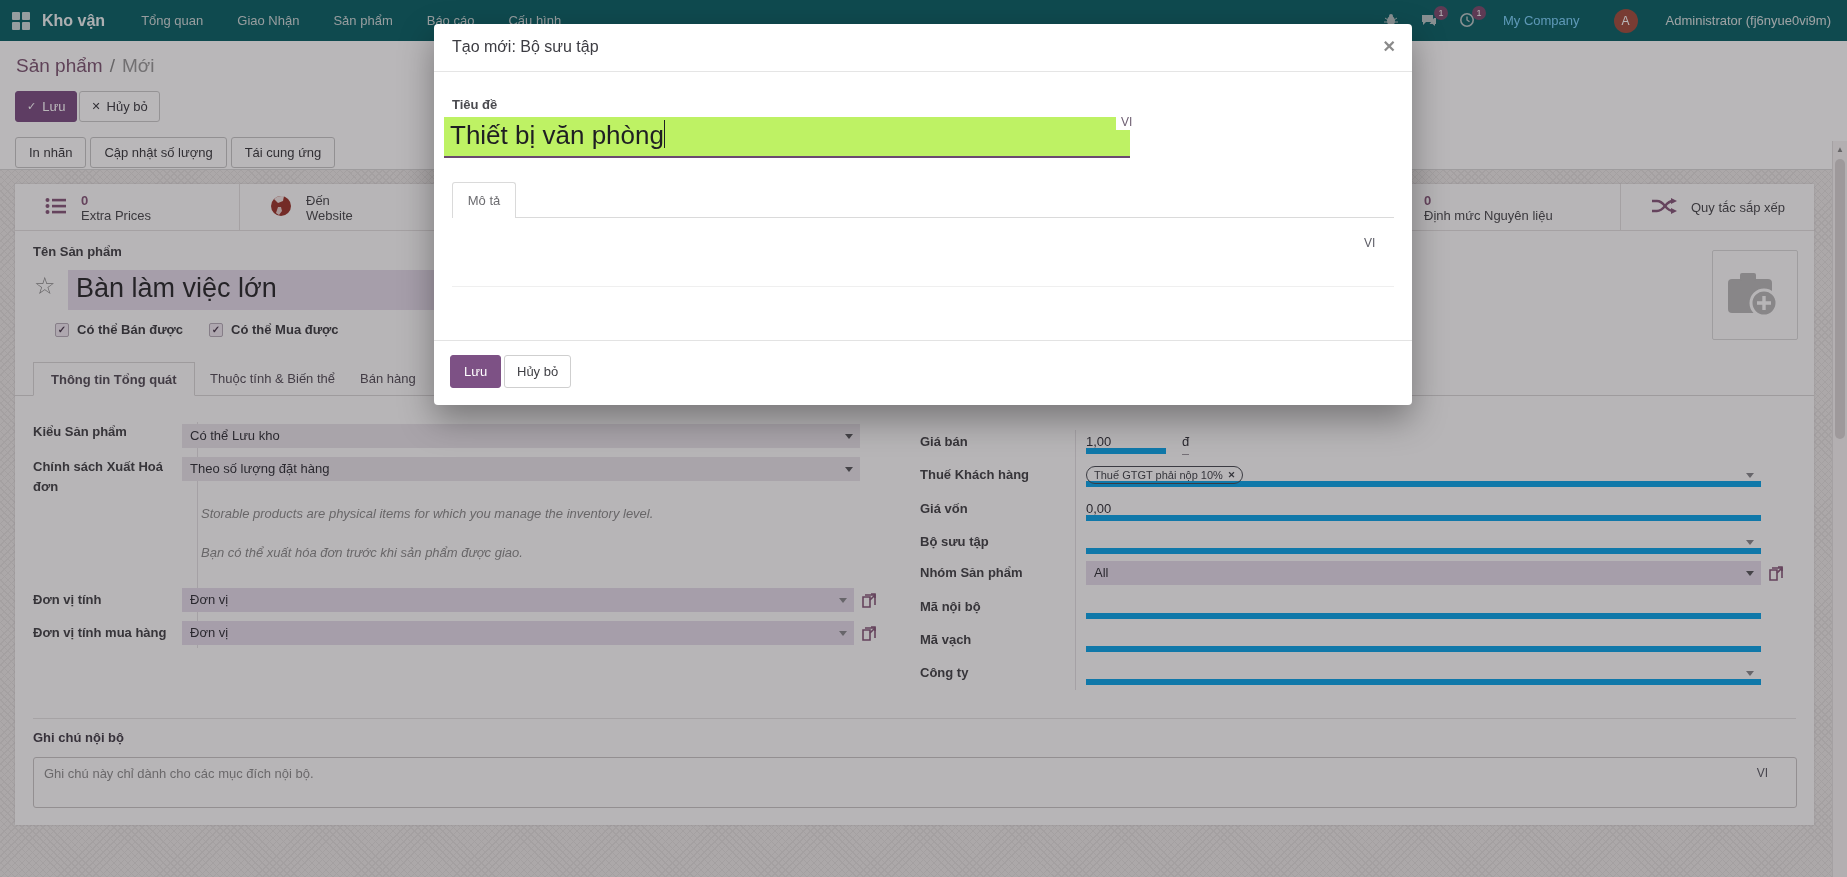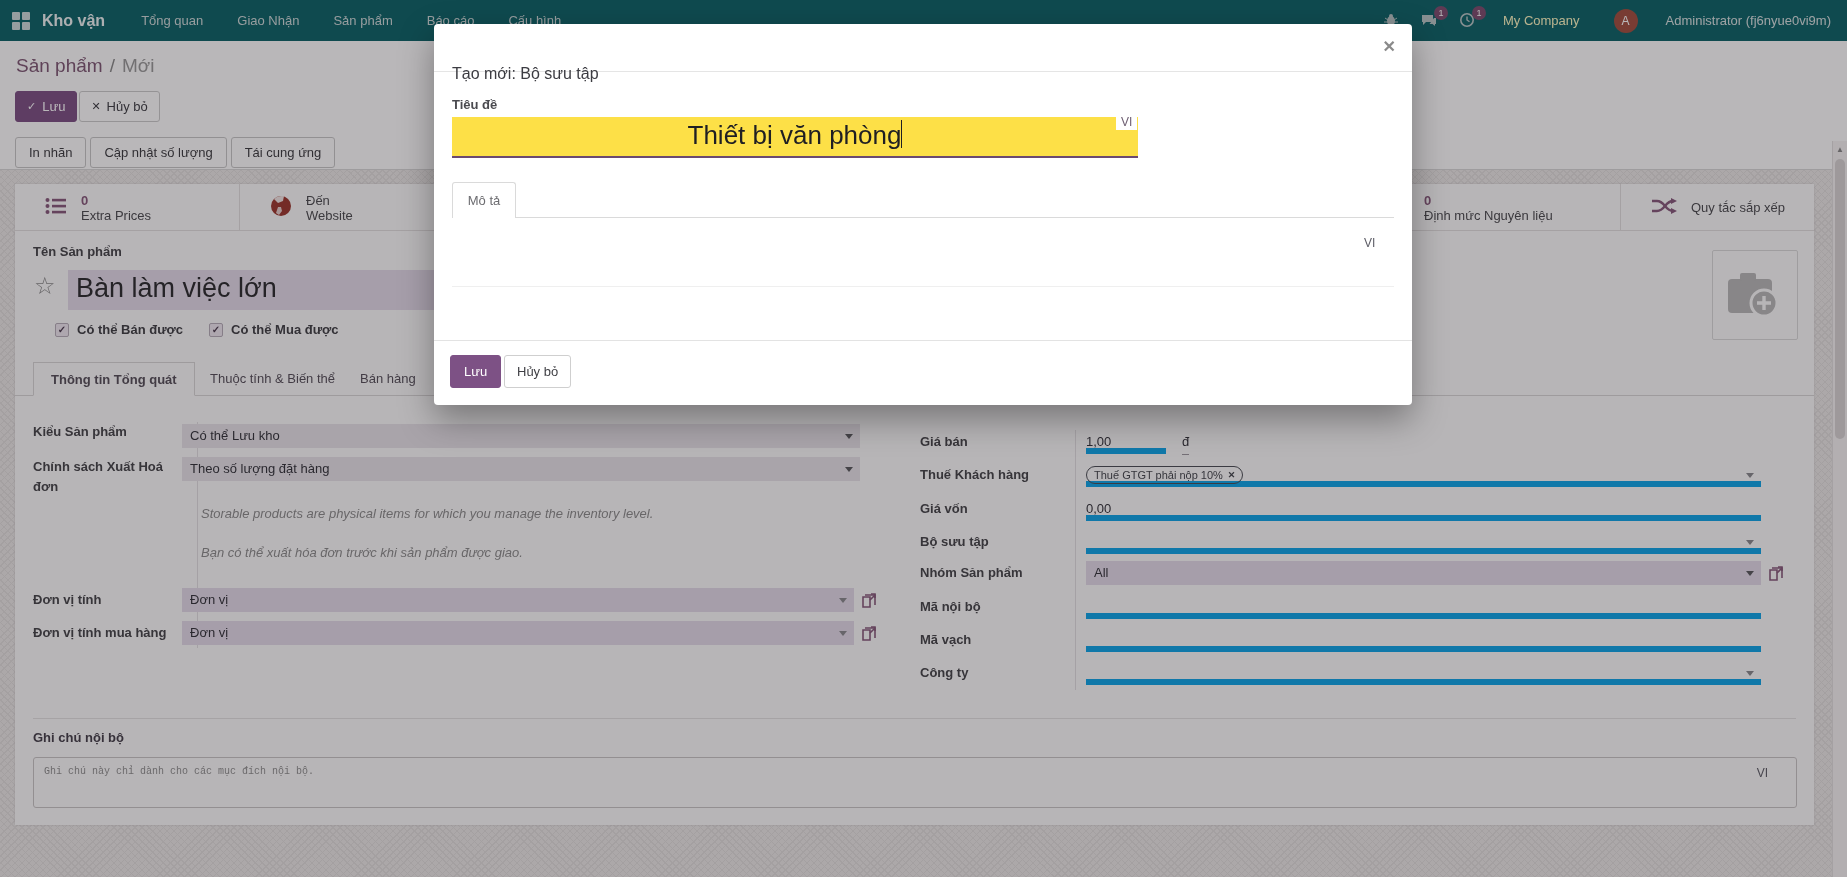--- a/index.html
+++ b/index.html
@@ -12,21 +12,21 @@
     background:#0c6468; display:flex; align-items:center; padding:0 16px 0 12px; z-index:5; }
   .grid-icon { width:18px; height:18px; display:grid; grid-template-columns:8px 8px; grid-gap:2px; margin-right:12px; }
   .grid-icon span { width:8px; height:8px; background:#cfdbdb; border-radius:1px; }
   .app-name { color:#eef4f4; font-size:16px; font-weight:700; margin-right:36px; }
   .menu-item { color:#cfdada; font-size:13px; margin-right:34px; cursor:pointer; white-space:nowrap; }
   .topbar-right { margin-left:auto; display:flex; align-items:center; gap:20px; }
   .tb-ico { position:relative; width:18px; height:18px; color:#b9c7c7; }
   .tb-ico svg { width:16px; height:16px; display:block; }
   .badge { position:absolute; top:-6px; right:-9px; min-width:14px; height:14px; border-radius:8px;
     background:#7d4d6f; color:#fff; font-size:9px; line-height:14px; text-align:center; padding:0 3px; }
-  .company { color:#fef9c3; font-size:13px; margin:0 14px 0 6px; }
+  .company { color:#7dd3fc; font-size:13px; margin:0 14px 0 6px; }
   .avatar { width:24px; height:24px; border-radius:50%; background:#a3503f; color:#fff;
     font-size:12px; line-height:24px; text-align:center; }
   .username { color:#d9e2e2; font-size:13px; margin-left:8px; }
 
   
   .cpanel { position:absolute; top:41px; left:0; width:1847px; height:129px; background:#fff;
     border-bottom:1px solid #d8d8d8; }
   .breadcrumb { position:absolute; left:16px; top:14px; font-size:19px; }
   .bc-parent { color:#7e5874; cursor:pointer; }
   .bc-sep { color:#8a8a8a; margin:0 7px; }
@@ -100,40 +100,40 @@
   .tagpill { display:inline-flex; align-items:center; height:18px; border:1px solid #4b4e55;
     border-radius:10px; padding:0 7px; font-size:11px; color:#43464c; margin-top:3px; }
   .tagpill .x { margin-left:5px; font-size:9px; font-weight:700; cursor:pointer; }
   .cur { border-bottom:1px solid #9d99a0; color:#33333a; font-size:13px; }
 
   .hr { position:absolute; left:18px; top:534px; width:1763px; height:1px; background:#e4e2e2; }
   .notes-title { position:absolute; left:18px; top:546px; font-size:13px; font-weight:700; color:#45404a; }
   .notes-box { position:absolute; left:18px; top:573px; width:1764px; height:51px;
     border:1px solid #c9c6c6; border-radius:3px; }
   .notes-box textarea { width:100%; height:100%; border:none; background:transparent; resize:none;
-    font-family:Liberation Mono, monospace; font-size:10px; color:#555; padding:8px 10px; outline:none; }
+    font-family:Liberation Sans, sans-serif; font-size:13px; color:#555; padding:8px 10px; outline:none; }
   .notes-box textarea::placeholder { color:#8f8f8f; }
   .notes-lang { position:absolute; right:28px; top:8px; font-size:12px; color:#5d5d66; }
 
   
   .scrollbar { position:absolute; right:0; top:141px; width:15px; height:736px; background:#f6f4f4;
     border-left:1px solid #e2e0e0; z-index:6; }
   .sb-arrow { text-align:center; font-size:8px; color:#8a8a8a; padding-top:4px; }
   .sb-thumb { position:absolute; left:2px; top:18px; width:10px; height:280px; background:#d8d5d5; border-radius:6px; }
 
   
   .backdrop { position:absolute; inset:0; background:rgba(22,18,24,0.30); z-index:40; }
   .modal { position:absolute; left:434px; top:24px; width:978px; height:381px; background:#fff;
     border-radius:4px; box-shadow:0 14px 34px rgba(0,0,0,0.35); z-index:50; }
   .modal-header { position:relative; height:48px; border-bottom:1px solid #e5e5e5; }
-  .modal-title { position:absolute; left:18px; top:14px; font-size:16px; color:#3c3c42;margin-top:27px; }
+  .modal-title { position:absolute; left:18px; top:14px; font-size:16px; color:#3c3c42; }
   .modal-close { position:absolute; right:16px; top:13px; font-size:16px; color:#8a8a8a; cursor:pointer; font-weight:700; }
   .m-field-label { position:absolute; left:18px; top:73px; font-size:13px; font-weight:600; color:#4a4a4f; }
-  .m-input { position:absolute; left:18px; top:93px; width:686px; height:41px; background:#fde047;
-    border-bottom:2px solid #6b4a70; font-size:26px; color:#1f1f23; padding:3px 6px; white-space:nowrap;text-align:center; }
+  .m-input { position:absolute; left:10px; top:93px; width:686px; height:41px; background:#bef264;
+    border-bottom:2px solid #6b4a70; font-size:26px; color:#1f1f23; padding:3px 6px; white-space:nowrap; }
   .m-cursor { display:inline-block; width:1px; height:28px; background:#1f1f23; vertical-align:-4px; }
   .m-lang1 { position:absolute; left:682px; top:90px; background:#fff; padding:1px 5px;
     font-size:12px; color:#6e5f72; }
   .m-tab { position:absolute; left:18px; top:158px; width:64px; height:36px; line-height:35px;
     text-align:center; font-size:13px; color:#6c6c70; border:1px solid #dadada; border-bottom:none;
     border-radius:3px 3px 0 0; background:#fff; z-index:2; cursor:pointer; }
   .m-tabline { position:absolute; left:18px; top:193px; width:942px; height:1px; background:#dadada; }
   .m-contentline { position:absolute; left:18px; top:262px; width:942px; height:1px; background:#efefef; }
   .m-lang2 { position:absolute; left:930px; top:212px; font-size:12px; color:#5d5d66; }
   .modal-footer { position:absolute; left:0; top:316px; width:978px; height:65px; border-top:1px solid #e3e3e3; }

